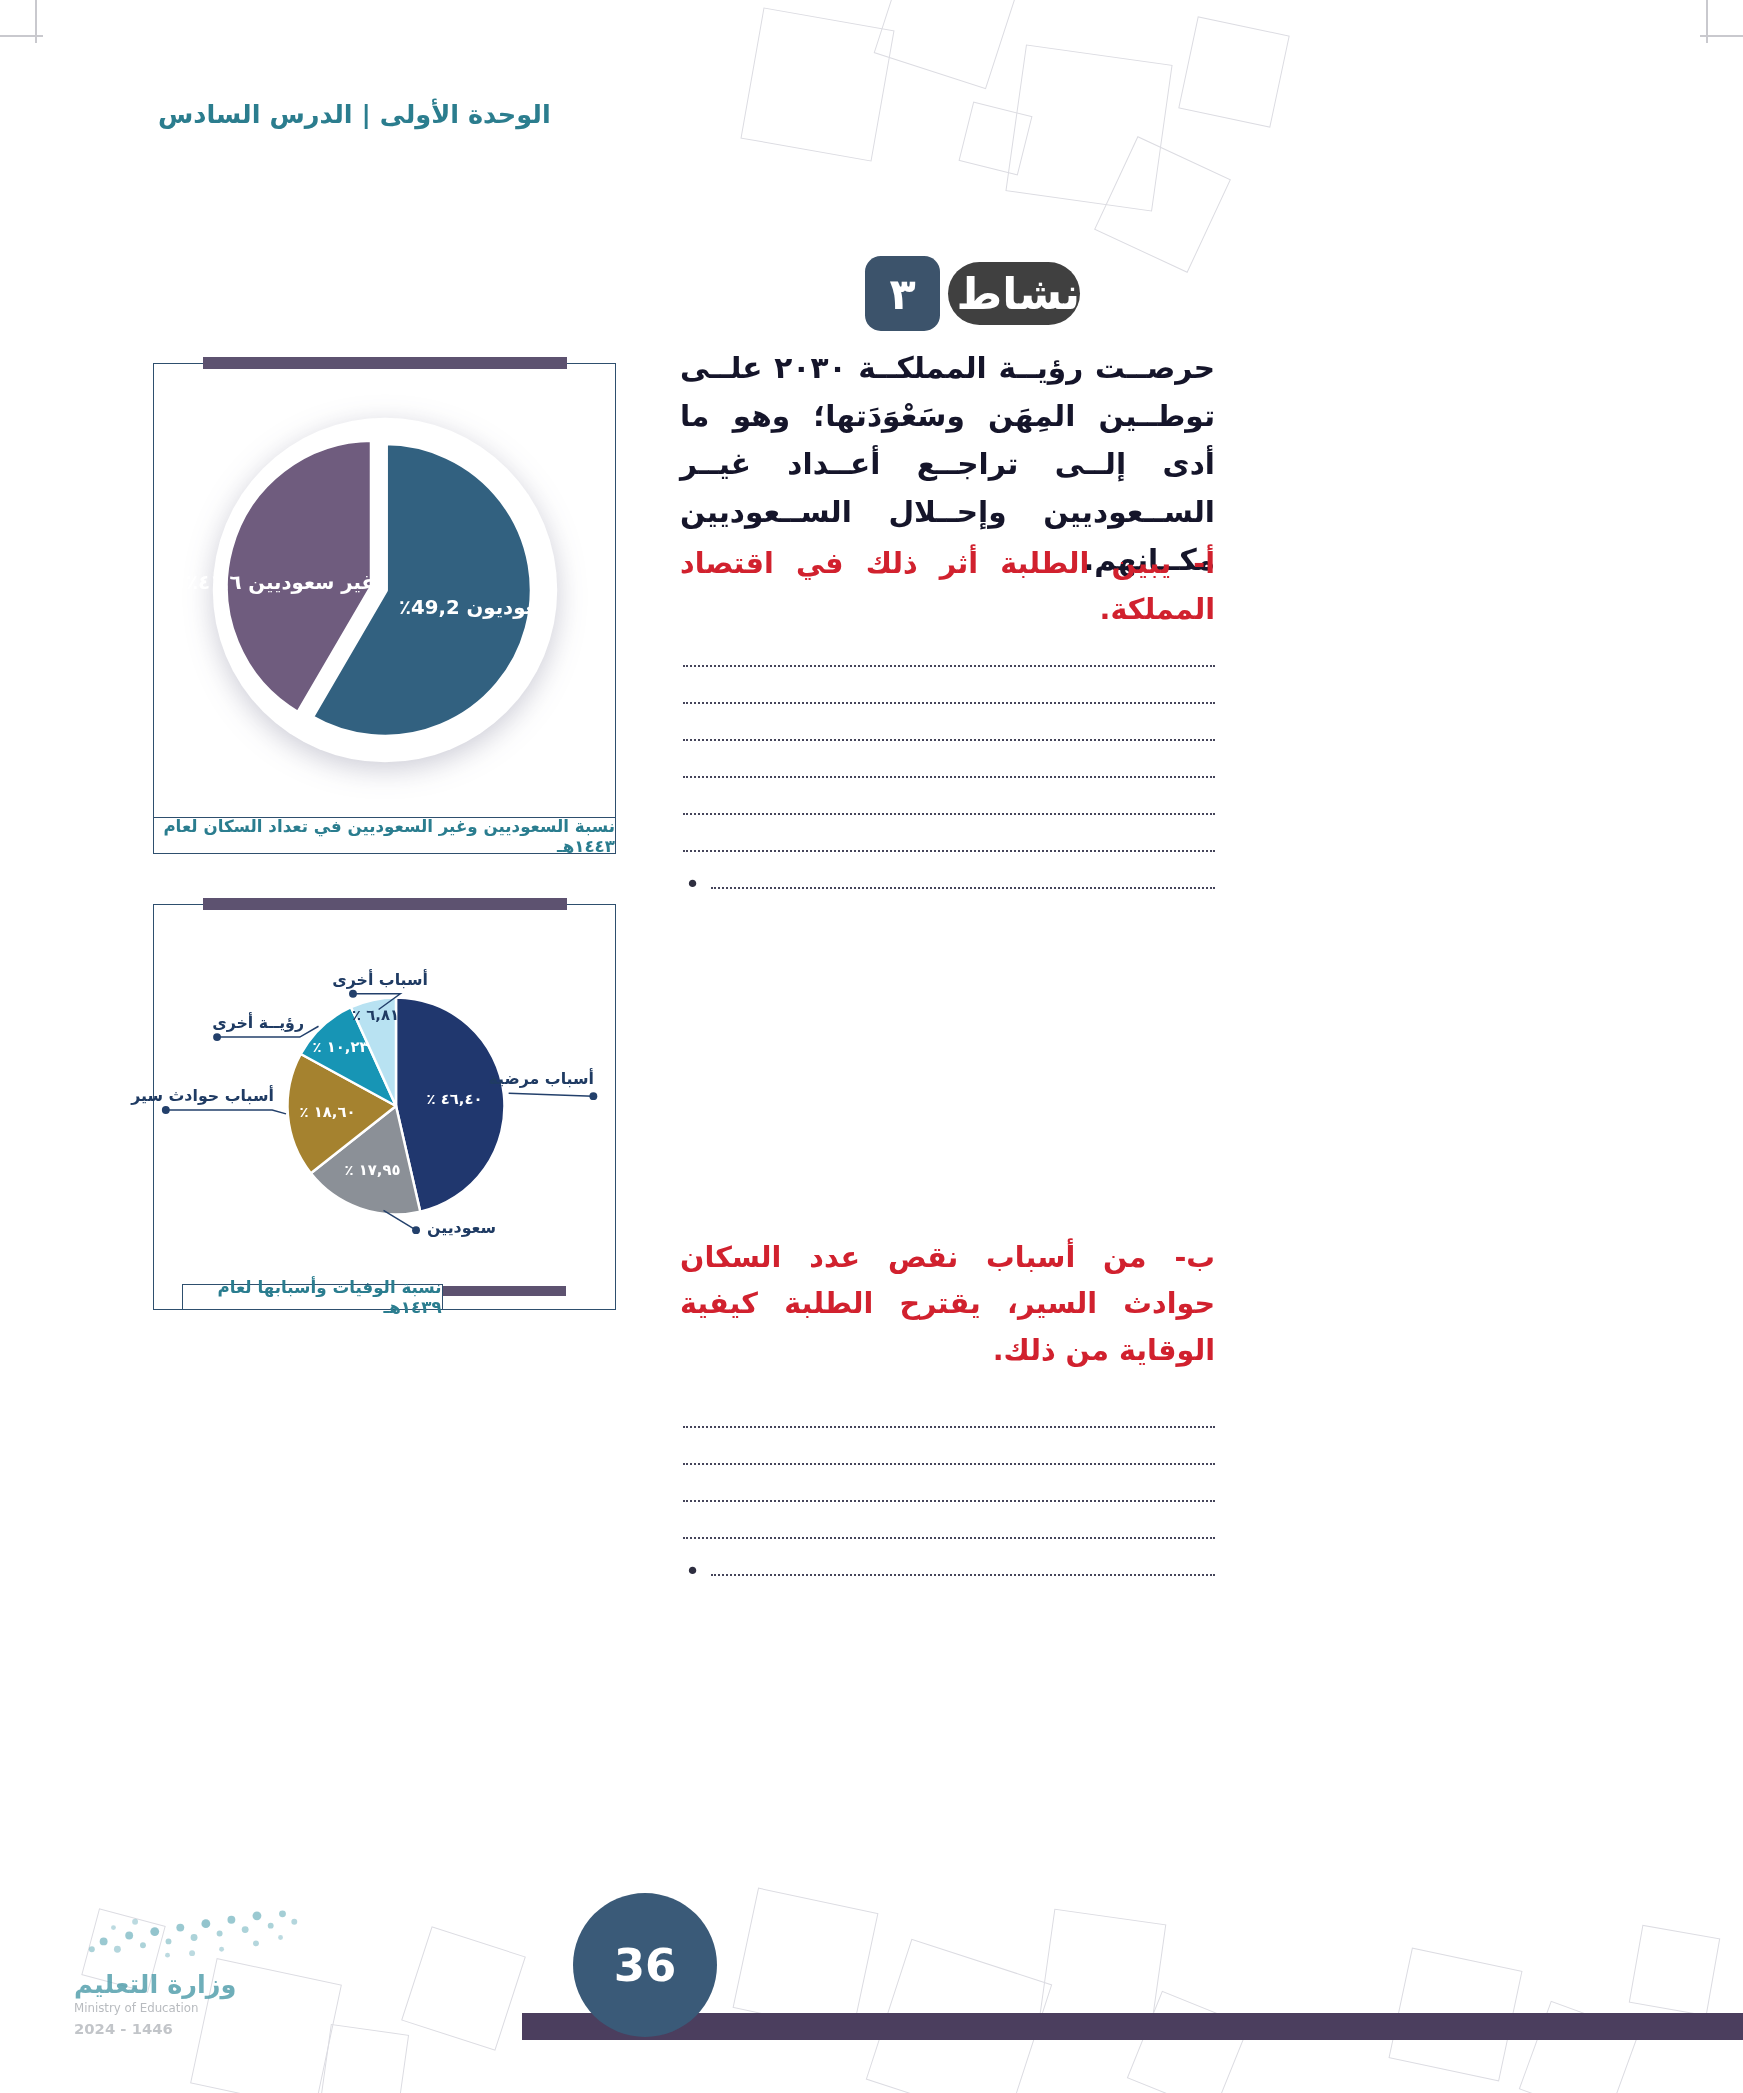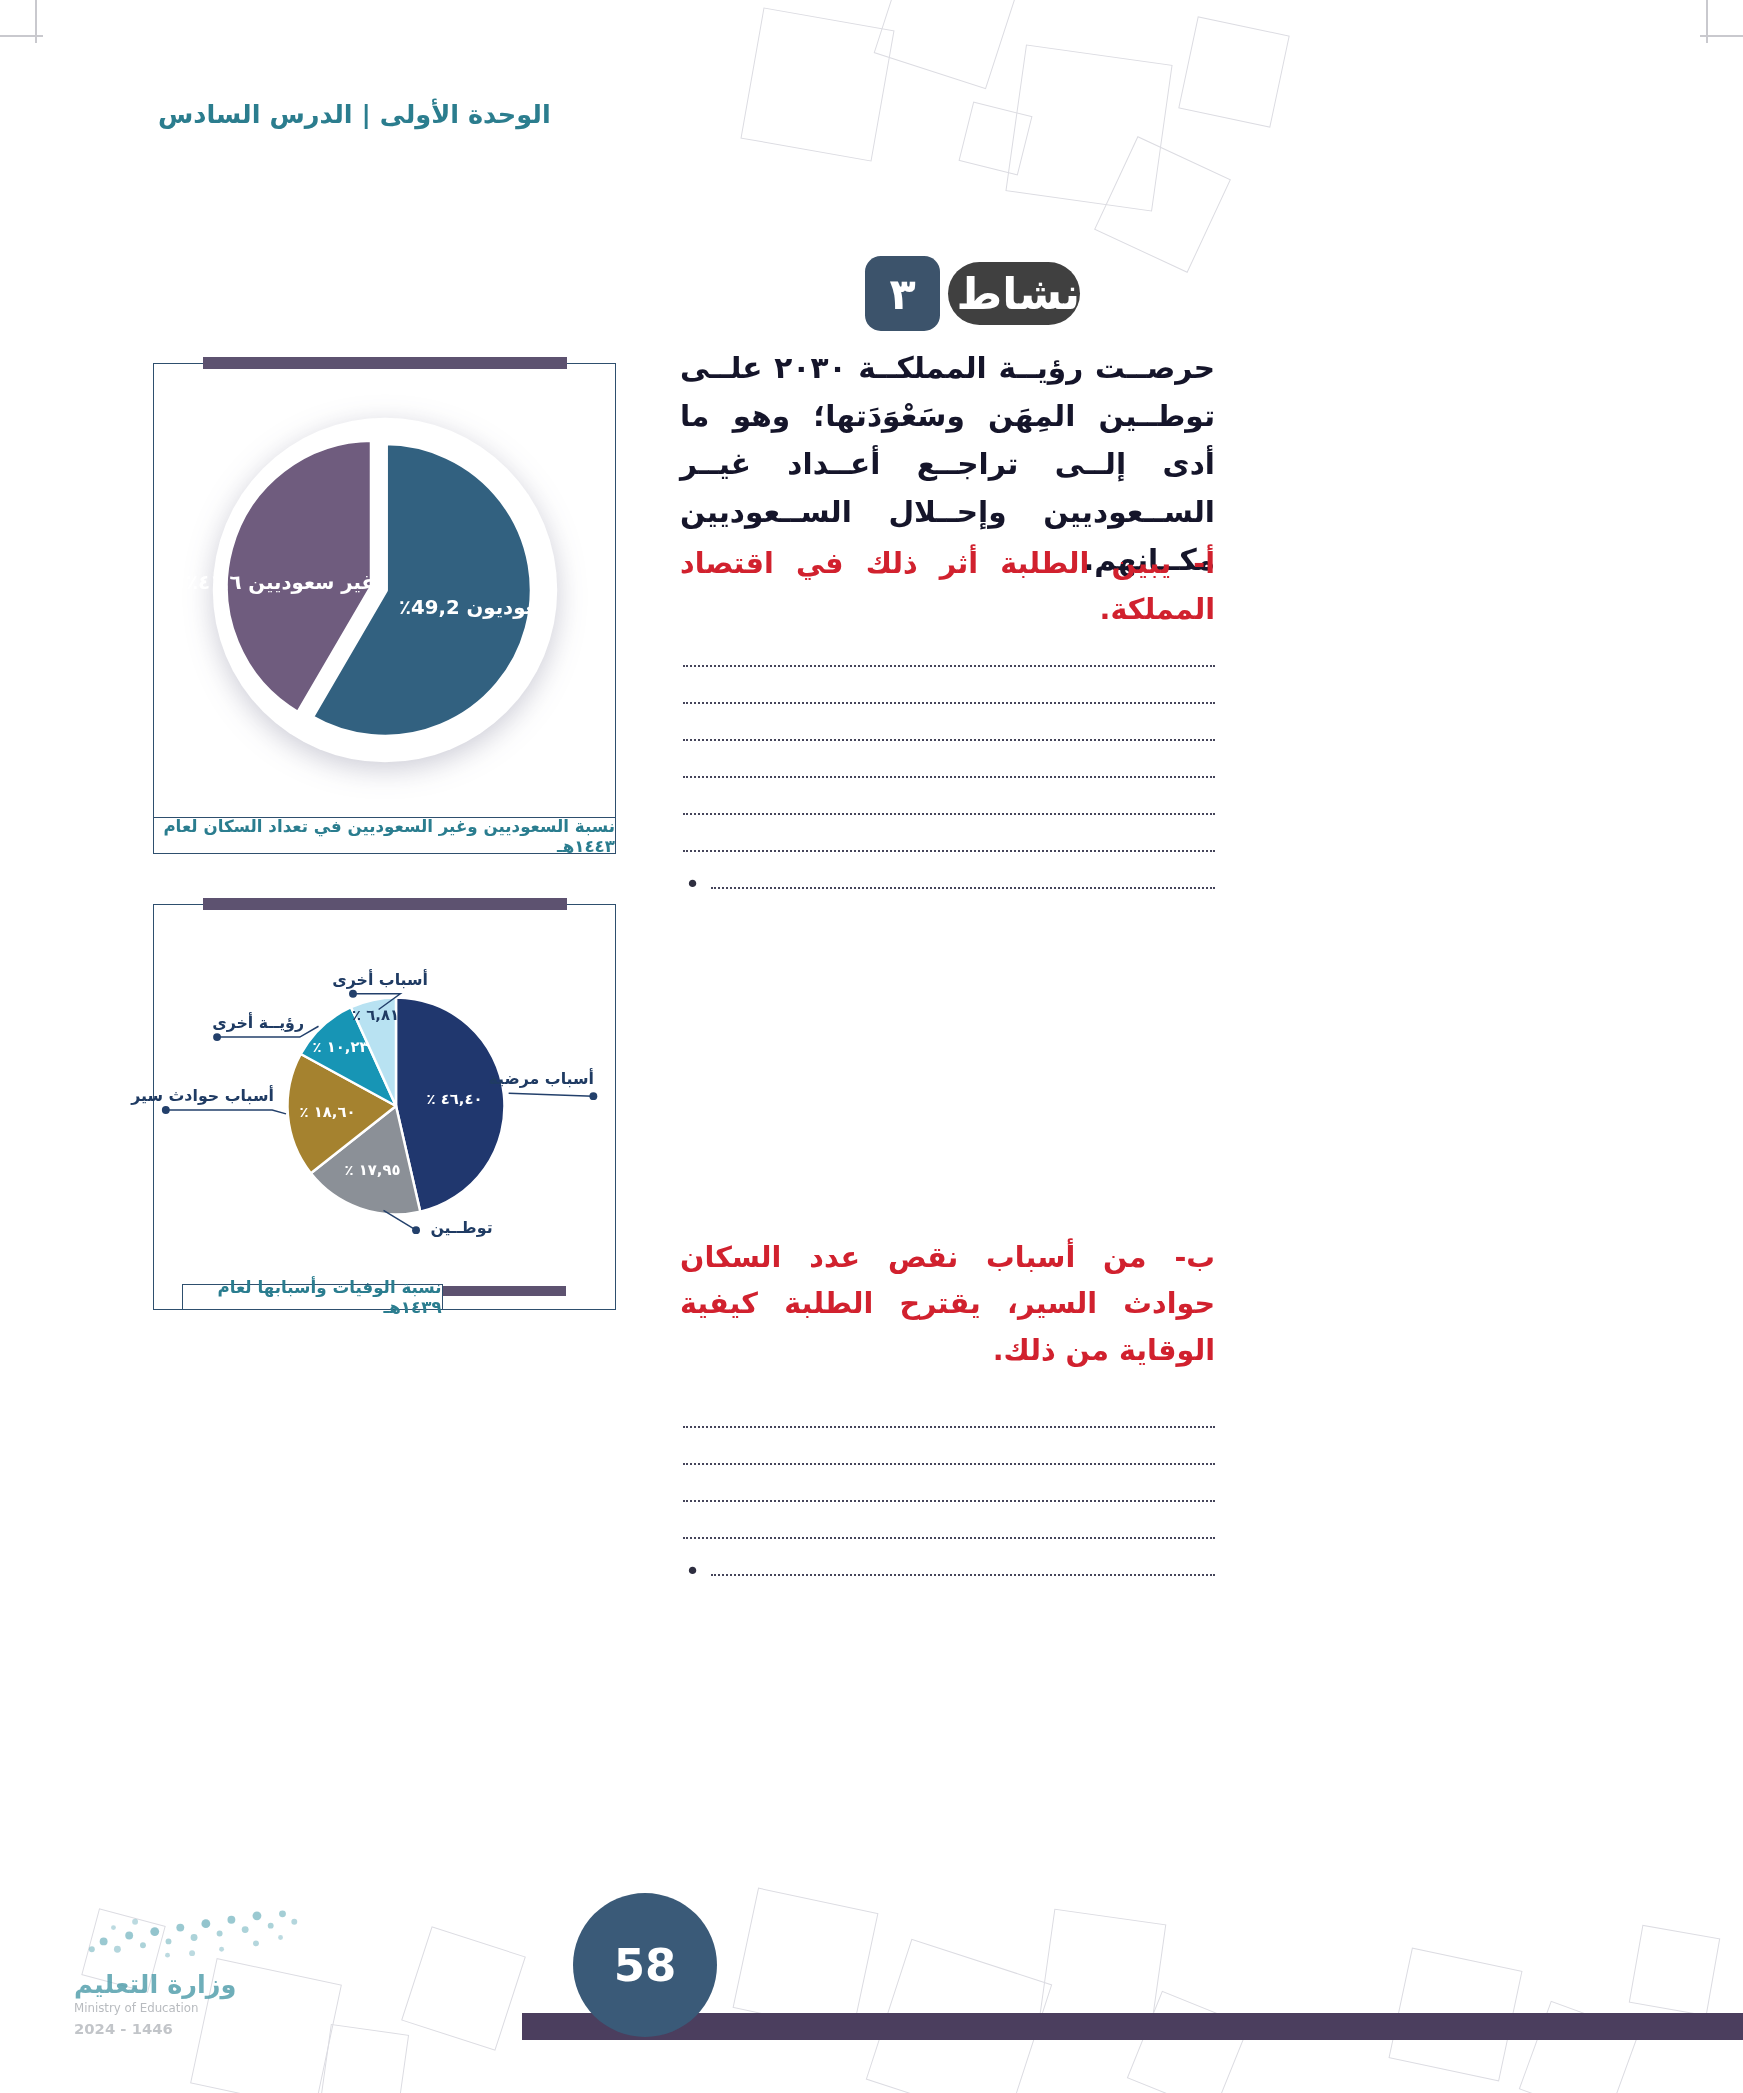--- a/index.html
+++ b/index.html
@@ -174,36 +174,36 @@
           <circle cx="266" cy="330" r="4" stroke="none"></circle>
         <polyline points="12,208 120,208 134,212" fill="none"></polyline>
           <circle cx="12" cy="208" r="4" stroke="none"></circle>
         <polyline points="64,134 148,134 167,123" fill="none"></polyline>
           <circle cx="64" cy="134" r="4" stroke="none"></circle>
         <polyline points="202,90 250,90 228,106" fill="none"></polyline>
           <circle cx="202" cy="90" r="4" stroke="none"></circle>
       </g>
     </svg>
     <div class="callout" style="left:351px;top:164px;width:89px">أسباب مرضية</div>
-    <div class="callout" style="left:268px;top:313px;width:79px">توطــين</div>
+    <div class="callout" style="left:268px;top:313px;width:79px">سعوديين</div>
     <div class="callout" style="left:5.9px;top:181px;width:114px">أسباب حوادث سير</div>
     <div class="callout" style="left:67px;top:108px;width:83px">رؤيــة أخرى</div>
     <div class="callout" style="left:199px;top:65px;width:75px">أسباب أخرى</div>
     <div class="caption2">نسبة الوفيات وأسبابها لعام ١٤٣٩هـ</div>
     <div class="caption2-bar"></div>
   <div class="pie-pct" dir="rtl" style="left: 266px; top: 185px; color: rgb(255, 255, 255);">٤٦,٤٠ ٪</div>
       <div class="pie-pct" dir="rtl" style="left: 184px; top: 256px; color: rgb(255, 255, 255);">١٧,٩٥ ٪</div>
       <div class="pie-pct" dir="rtl" style="left: 139px; top: 198px; color: rgb(255, 255, 255);">١٨,٦٠ ٪</div>
       <div class="pie-pct" dir="rtl" style="left: 152px; top: 133px; color: rgb(255, 255, 255);">١٠,٢٣ ٪</div>
       <div class="pie-pct" dir="rtl" style="left: 187px; top: 101px; color: rgb(31, 59, 99);">٦,٨١ ٪</div>
     </div>
 
   <div class="footer-bar"></div>
   <div class="page-circle">
-    <span>58</span>
+    <span>36</span>
   </div>
 
   <div class="logo">
     <svg class="logo-dots" width="246" height="57" viewBox="0 0 250 58">
       <g fill="#2f8fa0">
         <circle cx="18" cy="44" r="3" opacity=".5"></circle>
           <circle cx="30" cy="36" r="4" opacity=".6"></circle>
         <circle cx="44" cy="44" r="3.5" opacity=".45"></circle>
           <circle cx="56" cy="30" r="4" opacity=".6"></circle>
         <circle cx="70" cy="40" r="3" opacity=".5"></circle>

